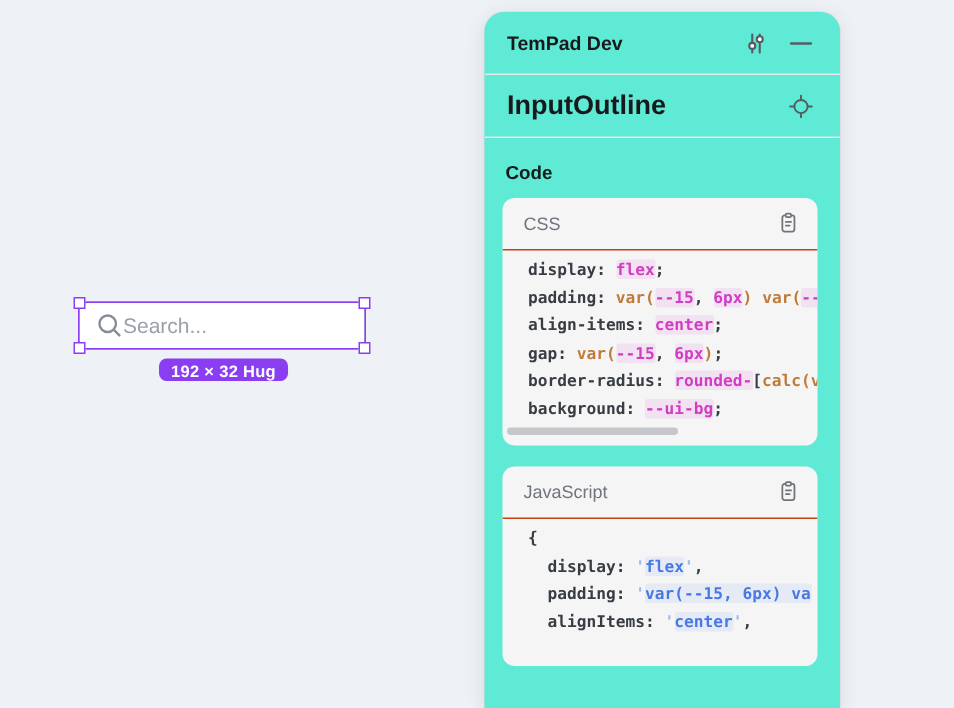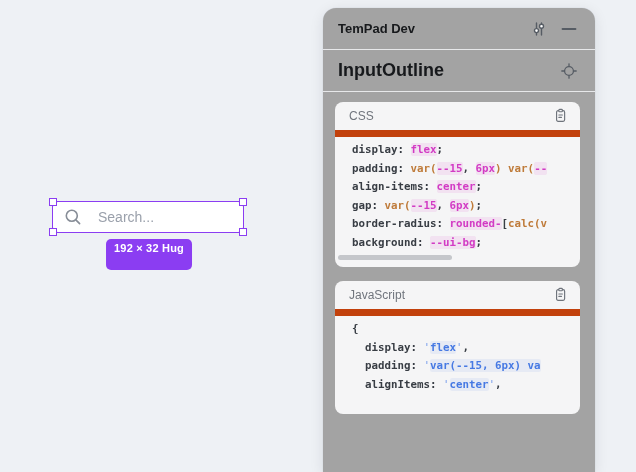--- a/index.html
+++ b/index.html
@@ -10,48 +10,48 @@
     position:relative;
     color:#17191c;
   }
 
   
   .canvas-stage { position:absolute; inset:0; }
 
   .search-input {
     position:absolute; left:52px; top:201px; width:192px; height:32px;
     background:#fff; border:1.5px solid #8d929c; border-radius:6px;
-    display:flex; align-items:center; gap:16px; padding:0 10px 0 11px;
+    display:flex; align-items:center; gap:0; padding:0 10px 0 11px;
   }
   .search-placeholder { font-size:14px; color:#9aa0ab; }
   .magnifier { color:#878d97; flex:0 0 auto; display:flex; }
 
   .selection-box {
     position:absolute; left:52px; top:201px; width:192px; height:32px;
     border:1px solid var(--accent); pointer-events:none;
   }
   .handle {
     position:absolute; width:8px; height:8px; background:#fff;
     border:1.25px solid var(--accent); pointer-events:auto;
   }
   .handle.tl { left:-4px; top:-4px; }
   .handle.tr { right:-4px; top:-4px; }
   .handle.bl { left:-4px; bottom:-4px; }
   .handle.br { right:-4px; bottom:-4px; }
 
   .dim-badge {
     position:absolute; left:149px; top:239px; transform:translateX(-50%);
     background:var(--accent); color:#fff; font-size:11px; font-weight:bold;
-    padding:3px 8px 16px; border-radius:5px; white-space:nowrap; letter-spacing:.2px;
+    padding:3px 8px 0; border-radius:5px; white-space:nowrap; letter-spacing:.2px;
   }
 
   
   .panel {
-    position:absolute; left:323px; top:8px; width:272px; height:464px;
-    background:#a3a3a3; border-radius:13px 13px 0 0;
+    position:absolute; left:323px; top:8px; width:237px; height:464px;
+    background:#5eead4; border-radius:13px 13px 0 0;
     box-shadow:0 3px 14px rgba(20,30,50,.10), 0 0 0 .5px rgba(20,30,50,.05);
     overflow:hidden;
   }
   .panel-row {
     height:41px; display:flex; align-items:center; padding:0 15px;
   }
   .panel-title { font-size:13px; font-weight:bold; flex:1; }
   .component-name { font-size:18px; font-weight:bold; flex:1; }
   .icon-btn {
     background:none; border:none; color:#565c64; display:flex; align-items:center;
@@ -61,21 +61,21 @@
   .divider { height:1px; background:#e7e8ea; }
 
   .panel-content { padding:0 15px 0 12px; }
   .section-label { font-size:12.5px; font-weight:bold; margin:16px 0 0 2px; }
 
   .code-block {
     margin-top:10px; background:#f5f5f6; border-radius:8px; overflow:hidden;
   }
   .code-block-header {
     height:35px; display:flex; align-items:center; padding:0 9px 0 14px;
-    border-bottom:7px solid #c2410c;
+    border-bottom:1px solid #c2410c;
   }
   .code-block-label { font-size:12px; color:#70757d; flex:1; }
   .copy-btn { color:#6f747c; }
 
   .code-area {
     padding:4px 0 0 17px; overflow:hidden;
     font-family:"DejaVu Sans Mono", monospace; font-size:10.8px;
   }
   .code-line { line-height:18.5px; white-space:pre; color:#383d44;font-weight:bold; }
   .tok-p { color:#383d44; }
@@ -146,20 +146,21 @@
         <line x1="8" y1="12.8" x2="8" y2="15.2"></line>
         <line x1="0.8" y1="8" x2="3.2" y2="8"></line>
         <line x1="12.8" y1="8" x2="15.2" y2="8"></line>
       </svg>
     </button>
   </div>
 
   <div class="divider"></div>
 
   <div class="panel-content">
+    <div class="section-label">Code</div>
 
     <div class="code-block">
       <div class="code-block-header">
         <span class="code-block-label">CSS</span>
         <button class="icon-btn copy-btn">
           <svg width="15" height="16" viewBox="0 0 16 17" fill="none" stroke="currentColor" stroke-width="1.25" stroke-linecap="round">
             <rect x="3.8" y="2.8" width="8.6" height="11.4" rx="1.6"></rect>
             <rect x="6.2" y="1.4" width="3.8" height="2.6" rx="0.9" fill="#f5f5f6"></rect>
             <line x1="6.3" y1="7.4" x2="10" y2="7.4"></line>
             <line x1="6.3" y1="10" x2="9" y2="10"></line>

